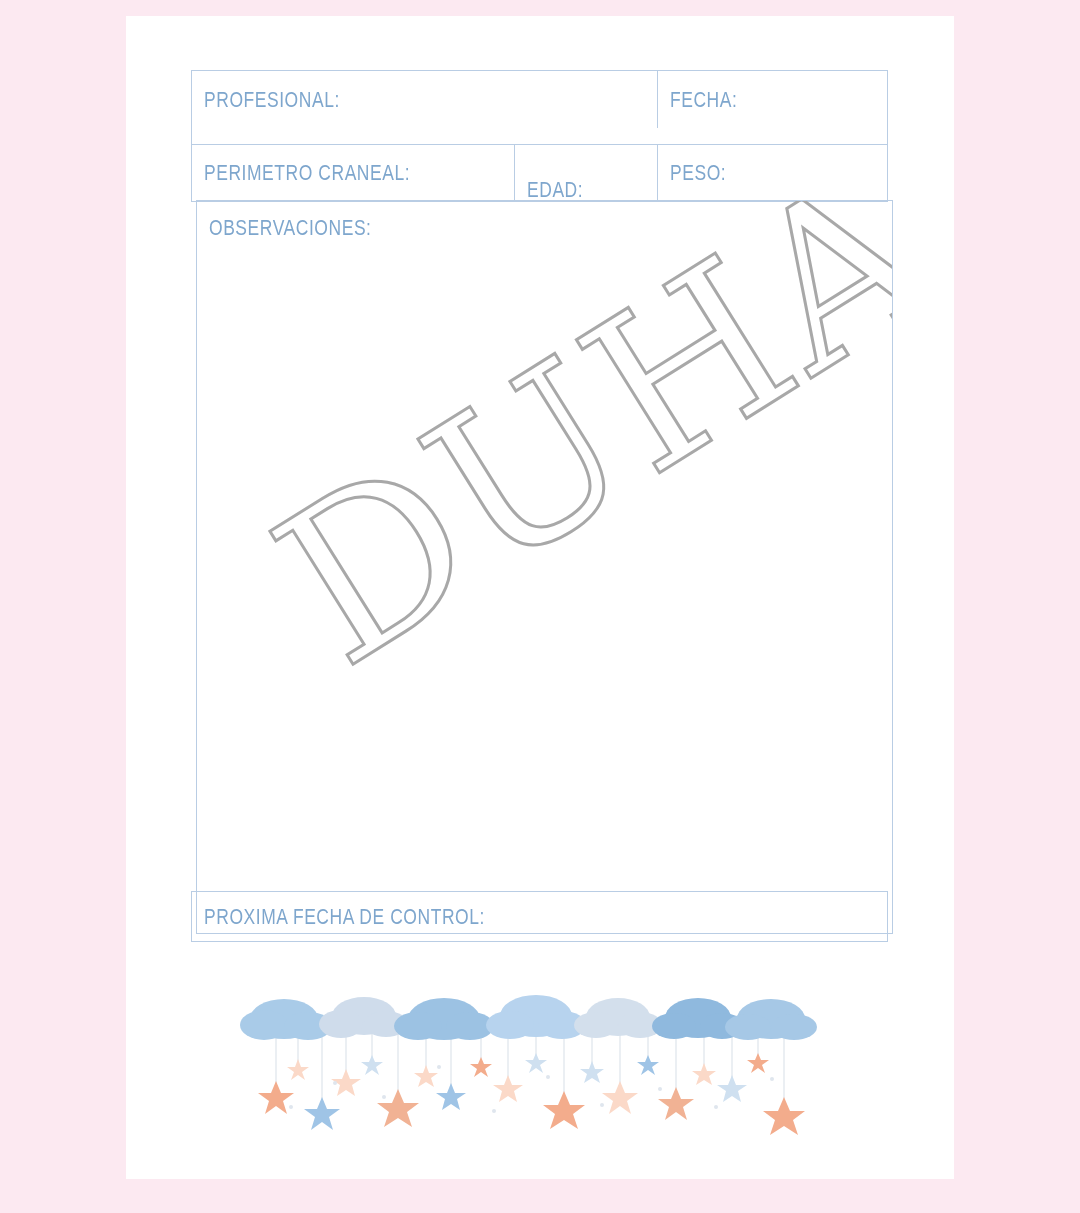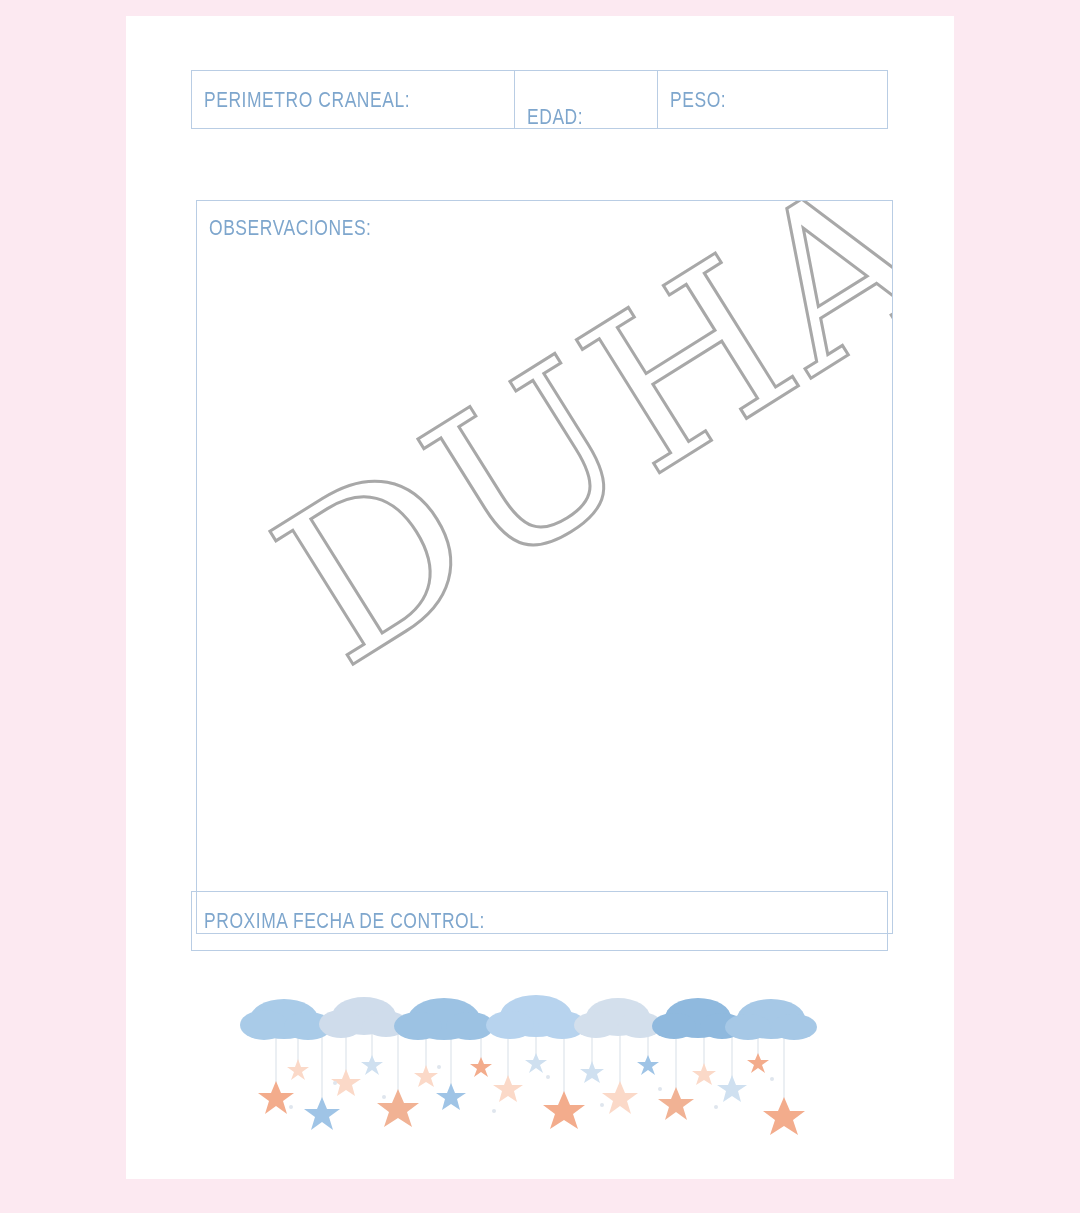--- a/index.html
+++ b/index.html
@@ -104,21 +104,21 @@
     white-space: nowrap;
     font-weight: 400;
   }
 
   
   .next-box {
     position: absolute;
     left: 65px;
     top: 875px;
     width: 697px;
-    height: 60px;
+    height: 51px;
     border: 1px solid #b9cde4;
     box-sizing: border-box;
     display: flex;
     align-items: center;
     padding-left: 12px;
   }
 
   
   .footer-art {
     position: absolute;
@@ -127,20 +127,28 @@
     width: 600px;
     height: 185px;
   }
 </style>
 </head>
 <body>
 
 <div class="page">
 
   <div class="info-table">
+    <div class="info-row">
+      <div class="cell c-profesional">
+        <span class="lbl">PROFESIONAL:</span>
+      </div>
+      <div class="cell c-fecha">
+        <span class="lbl">FECHA:</span>
+      </div>
+    </div>
     <div class="info-row">
       <div class="cell c-perimetro">
         <span class="lbl">PERIMETRO CRANEAL:</span>
       </div>
       <div class="cell c-edad">
         <span class="lbl">EDAD:</span>
       </div>
       <div class="cell c-peso">
         <span class="lbl">PESO:</span>
       </div>

